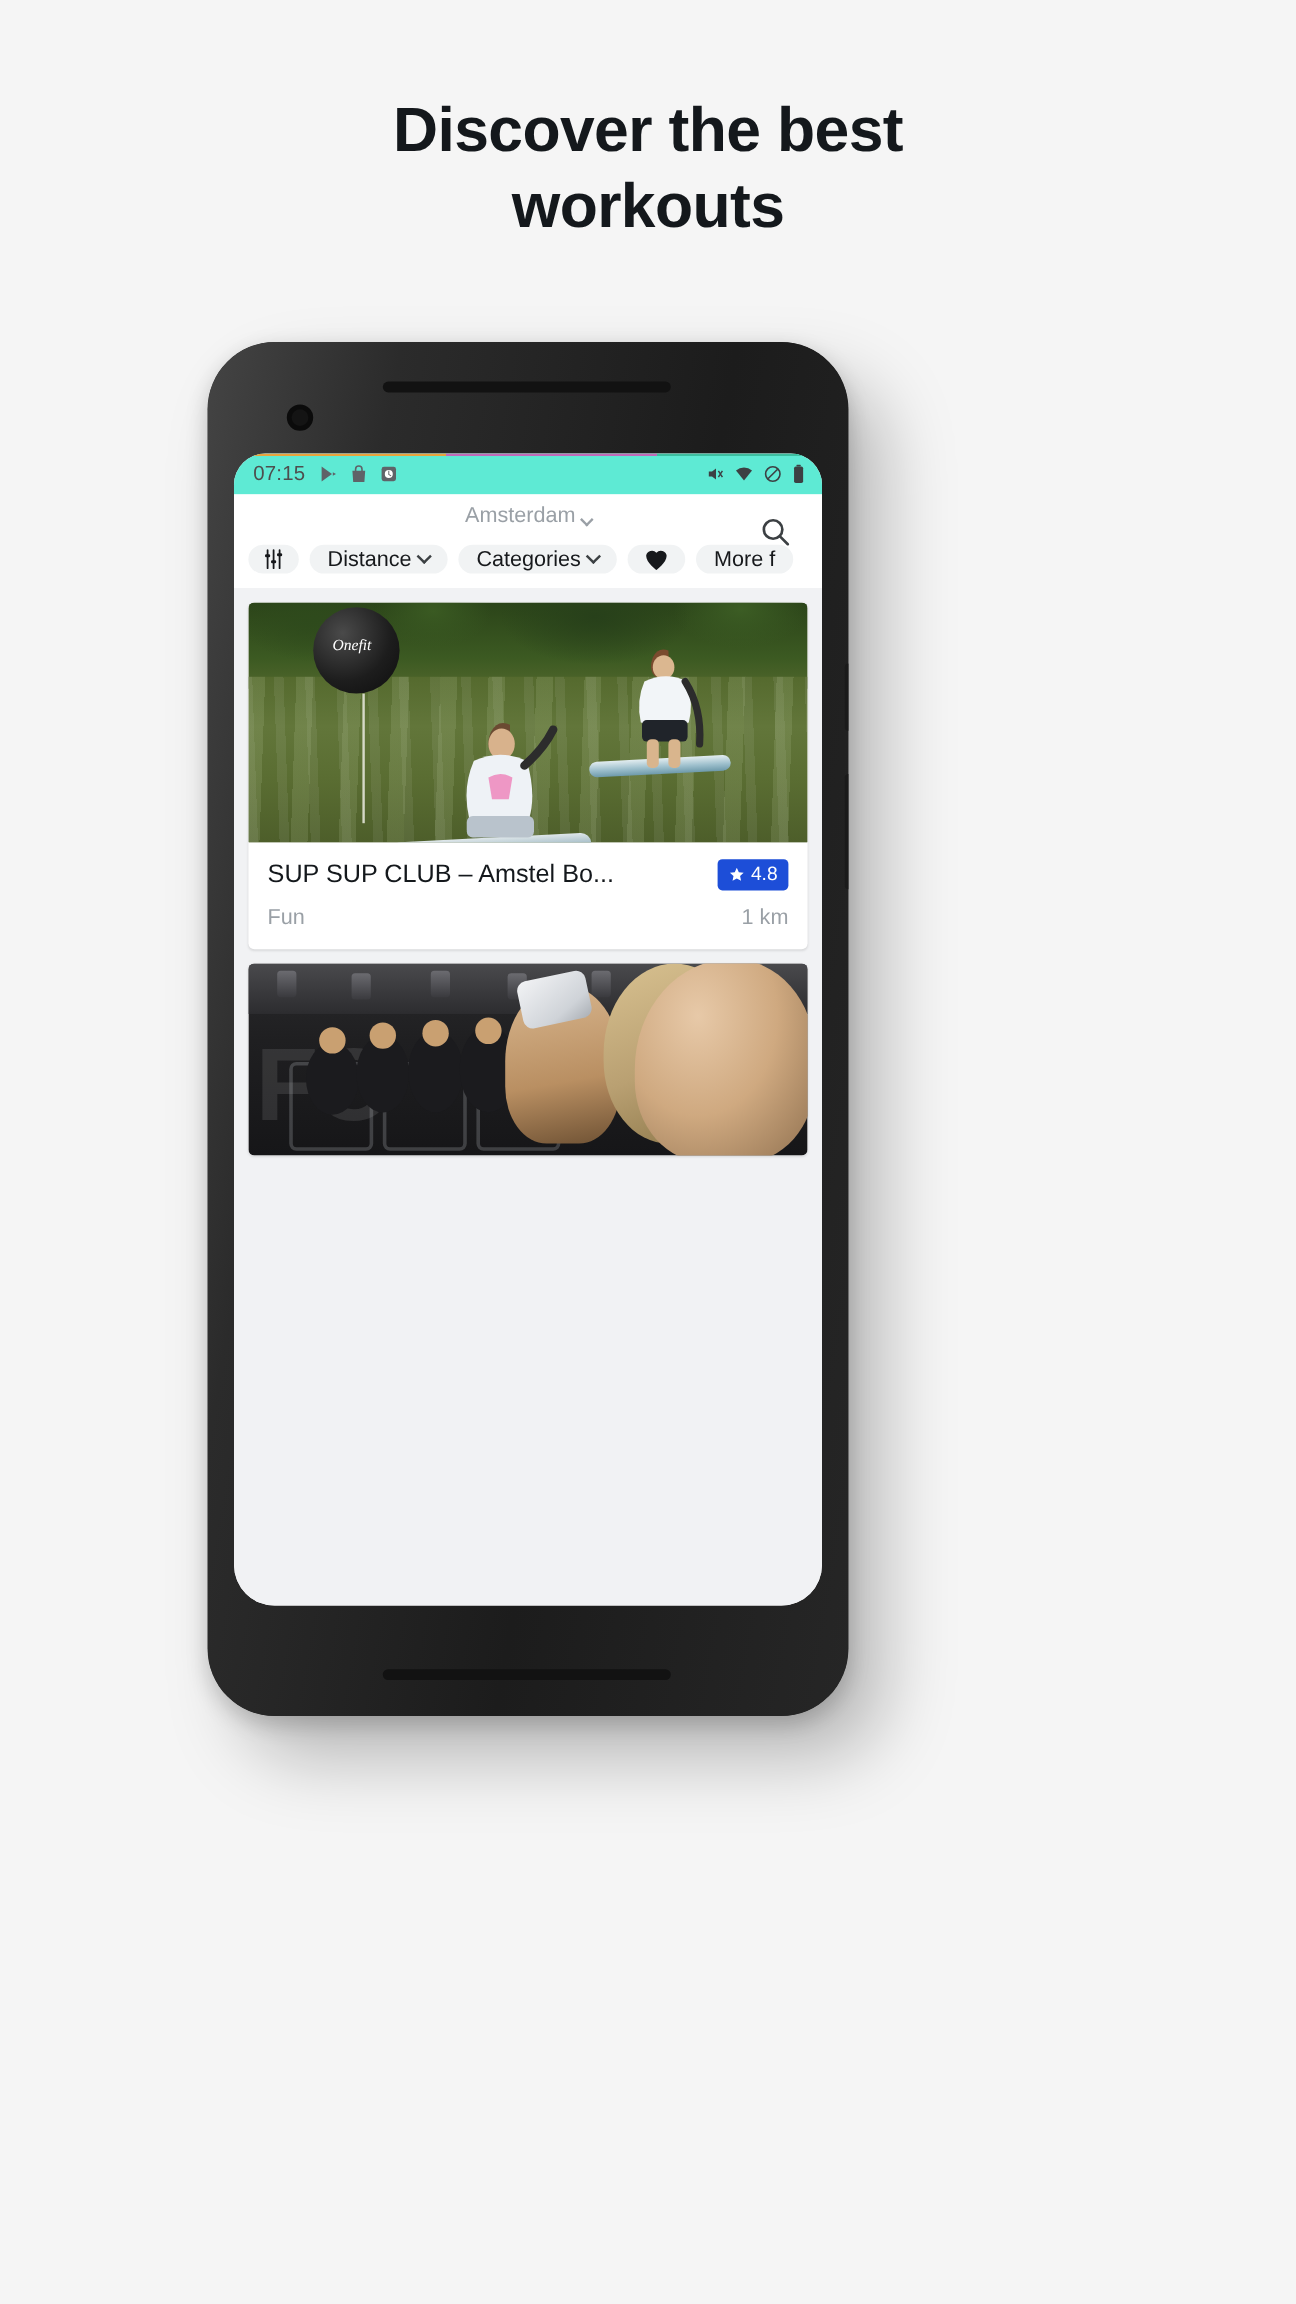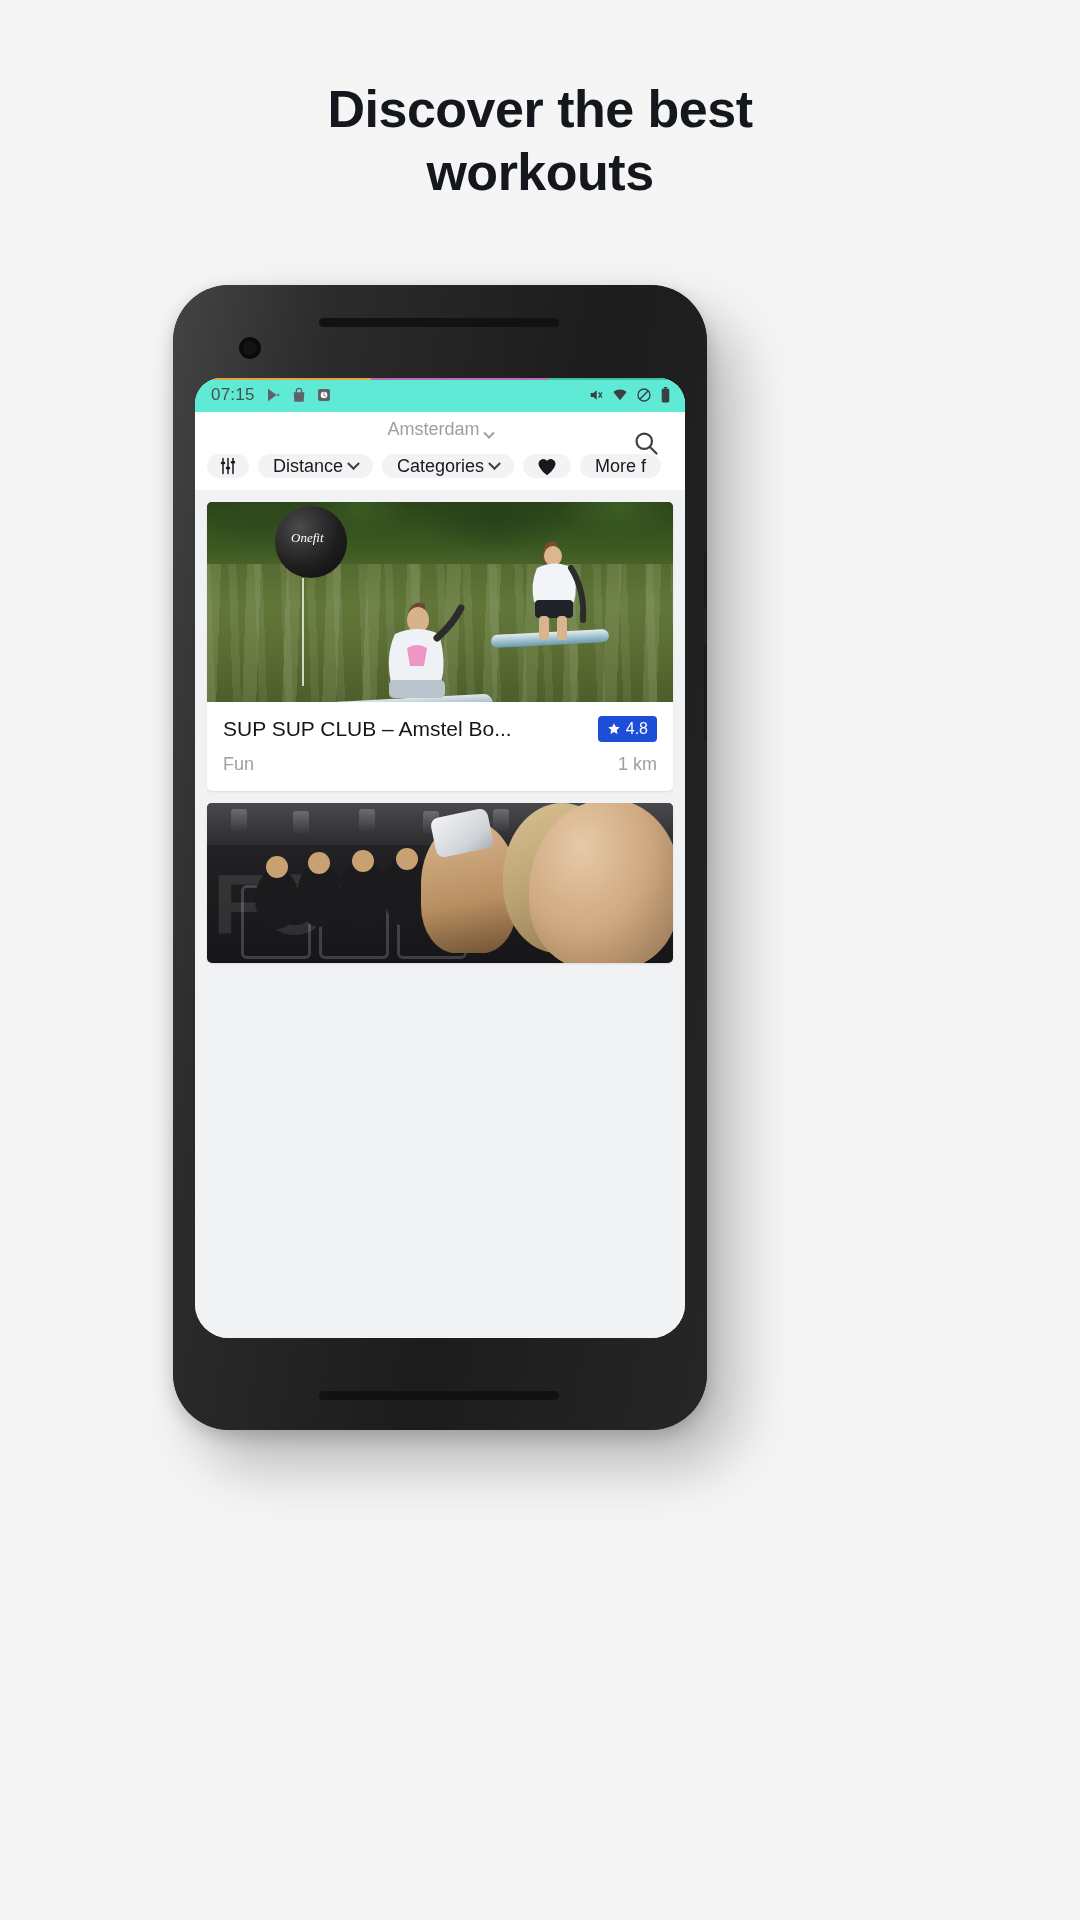--- a/index.html
+++ b/index.html
@@ -255,21 +255,21 @@
     position: absolute; left:0; right:0; top: 62px; bottom: 0;
     background: linear-gradient(180deg,#556a2e 0%, #62763a 30%, #5a6d32 62%, #4d5e2a 100%);
   }
   .sup-water::before {
     content:""; position:absolute; inset:0;
     background:
       repeating-linear-gradient(92deg, rgba(190,205,160,0.16) 0 14px, transparent 14px 40px),
       repeating-linear-gradient(88deg, rgba(255,255,255,0.07) 0 8px, transparent 8px 26px);
   }
   .balloon {
-    position: absolute; left: 68px; top: 4px;
+    position: absolute; left: 54px; top: 4px;
     width: 72px; height: 72px; border-radius: 50%;
     background: radial-gradient(circle at 34% 30%, #4a4a4a 0%, #1d1d1d 58%, #0d0d0d 100%);
   }
   .balloon-script {
     position: absolute; left: 16px; top: 24px;
     color: #fff; font-size: 13px; font-style: italic;
     font-family: "Liberation Serif", serif;
   }
   .balloon-string {
     position: absolute; left: 95px; top: 76px;

